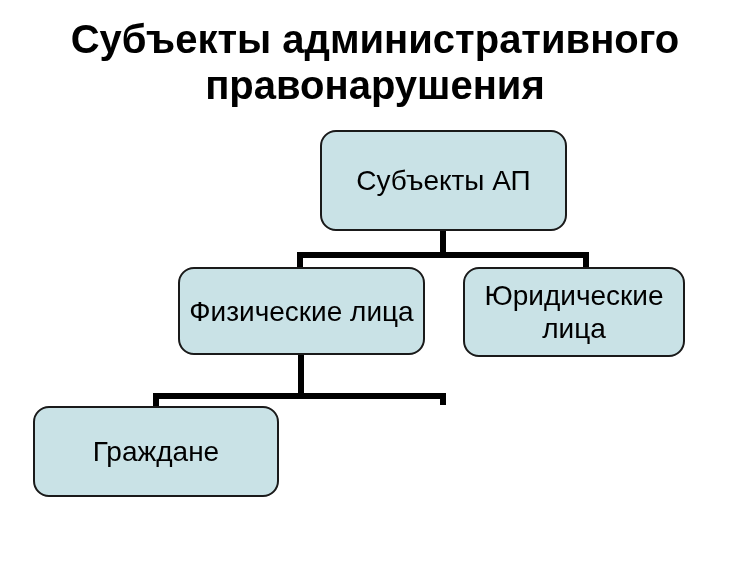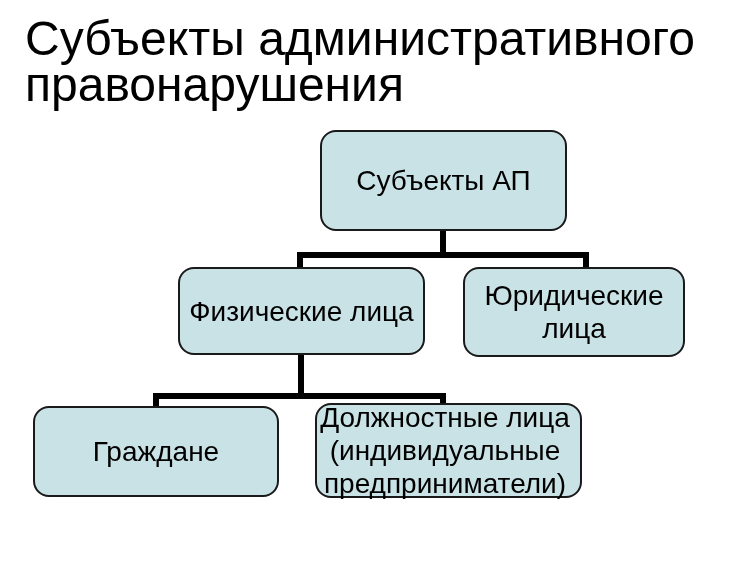--- a/index.html
+++ b/index.html
@@ -8,23 +8,24 @@
     background: #ffffff;
     font-family: "Liberation Sans", sans-serif;
     overflow: hidden;
   }
   .stage { position: relative; width: 750px; height: 561px; background: var(--bg, #fff); }
 
   .slide-title {
     position: absolute;
     left: 25px; top: 16px;
     width: 700px;
-    font-size: 48px;
+    text-align: center;
+    font-size: 40px;
     line-height: 46px;
-    font-weight: 400;
+    font-weight: 700;
     color: var(--text, #000);
     letter-spacing: 0px;
   }
 
   .node {
     position: absolute;
     box-sizing: border-box;
     background: var(--box-fill, #c9e2e6);
     border: 2px solid var(--box-border, #1a1a1a);
     border-radius: 16px;
@@ -82,17 +83,14 @@
   </div>
 
   <div class="node" id="node-legal">
     <span class="label">Юридические лица</span>
   </div>
 
   <div class="node" id="node-citizens">
     <span class="label">Граждане</span>
   </div>
 
-  <div class="node" id="node-officials">
-    <span class="label">Должностные лица (индивидуальные предприниматели)</span>
-  </div>
 
 </div>
 
 </body></html>

